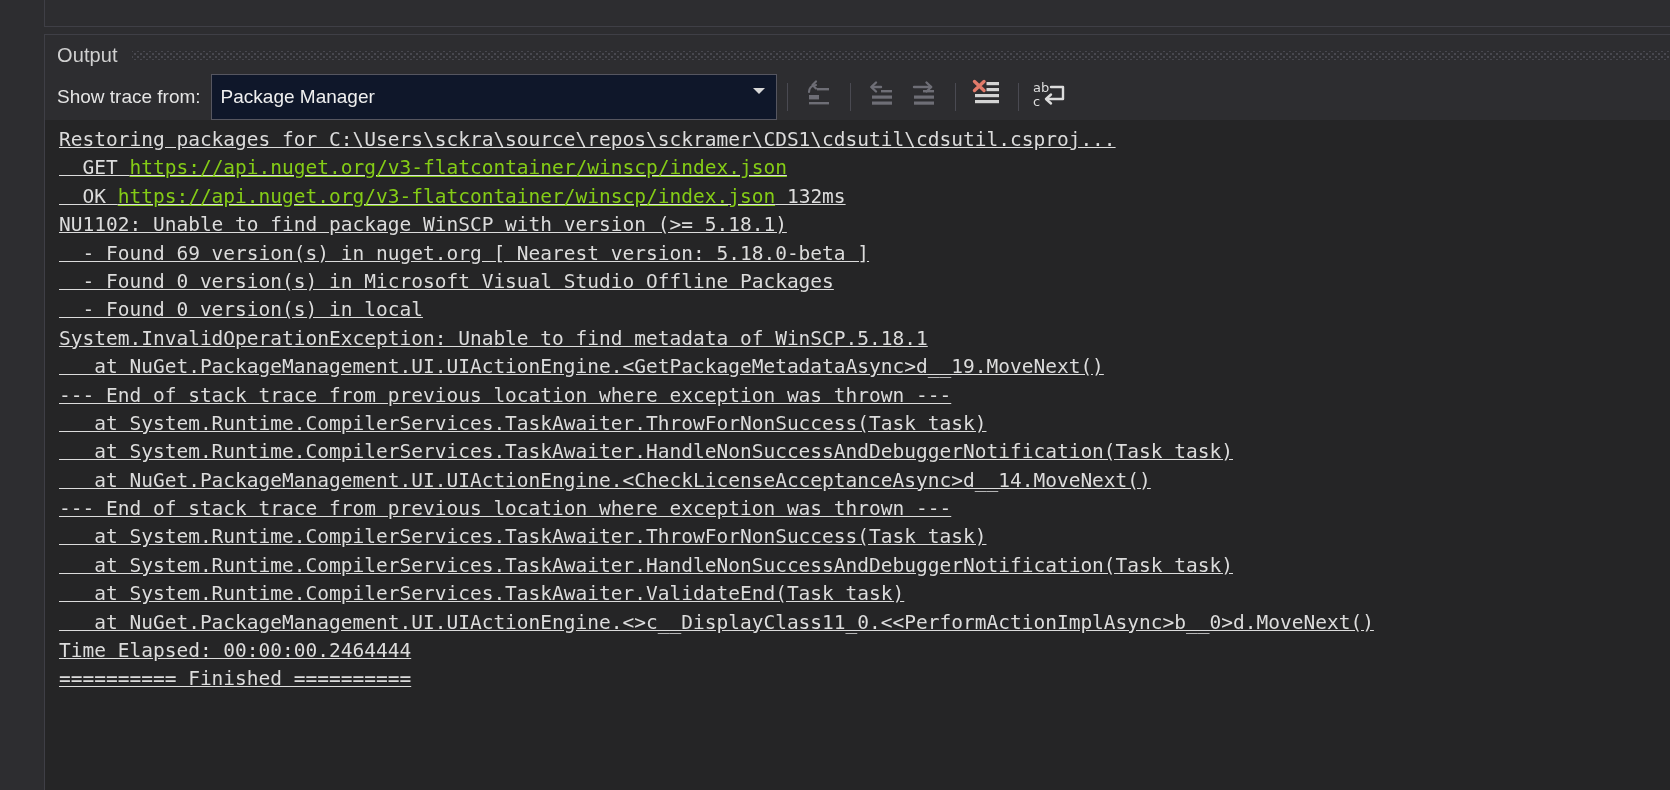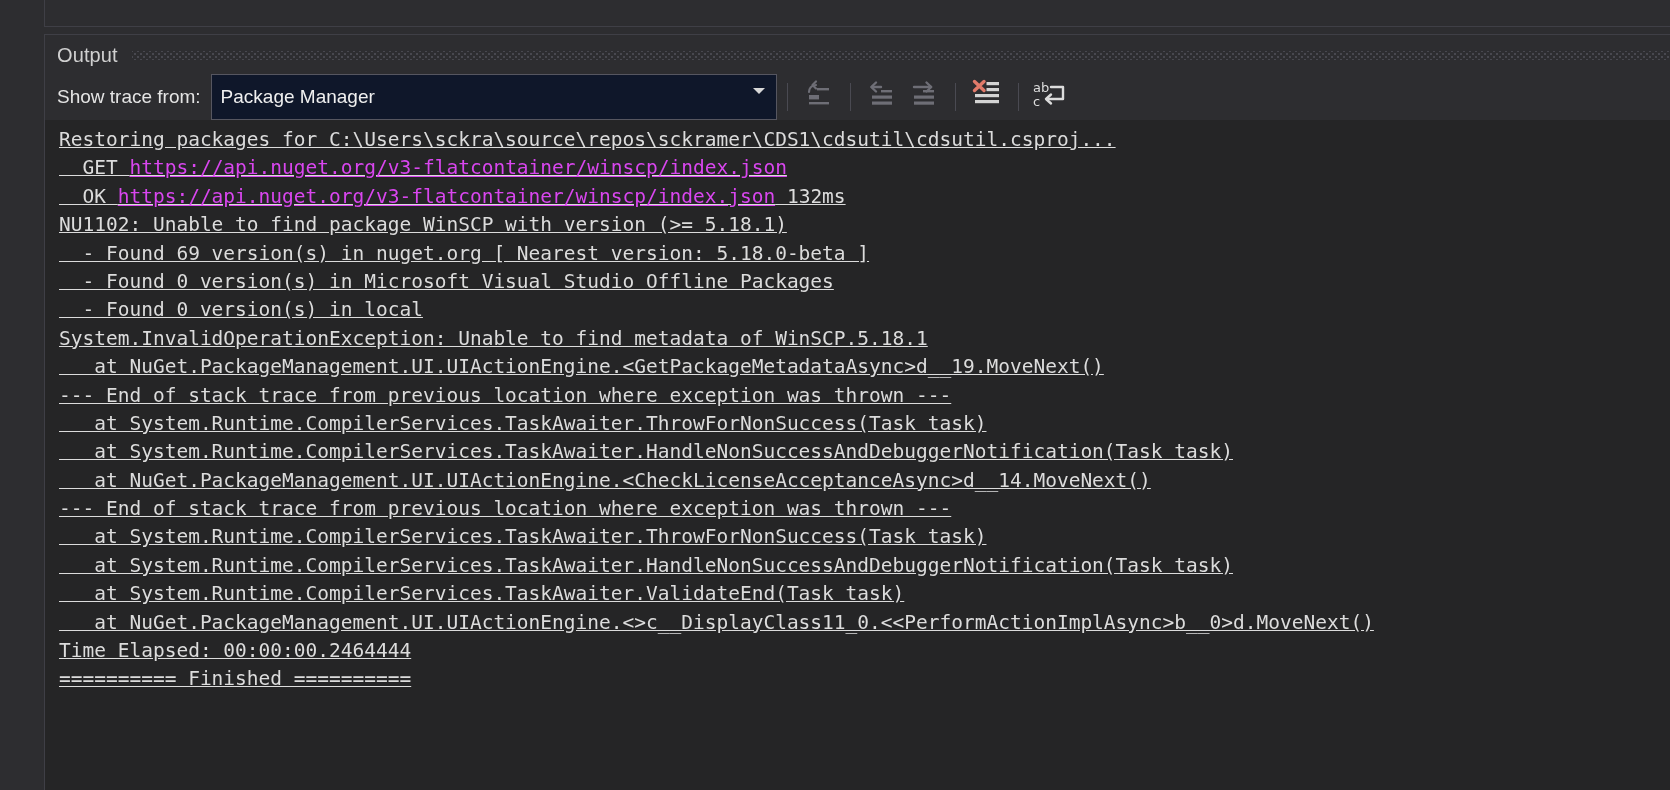--- a/index.html
+++ b/index.html
@@ -137,21 +137,21 @@
     padding: 0 0 0 14px;
     font-family: "DejaVu Sans Mono", "Liberation Mono", monospace;
     font-size: 19.5px;
     line-height: 28.4px;
     color: #dcdcdc;
     white-space: pre;
     letter-spacing: 0px;
   }
   .log .ln { display: block; height: 28.4px; text-decoration: underline; }
   .log a.url {
-    color: #d946ef;
+    color: #84cc16;
     text-decoration: underline;
     text-underline-offset: 2px;
   }
 </style>
 </head>
 <body>
 
 <div id="root">
 
   <div class="gutter-left"></div>

